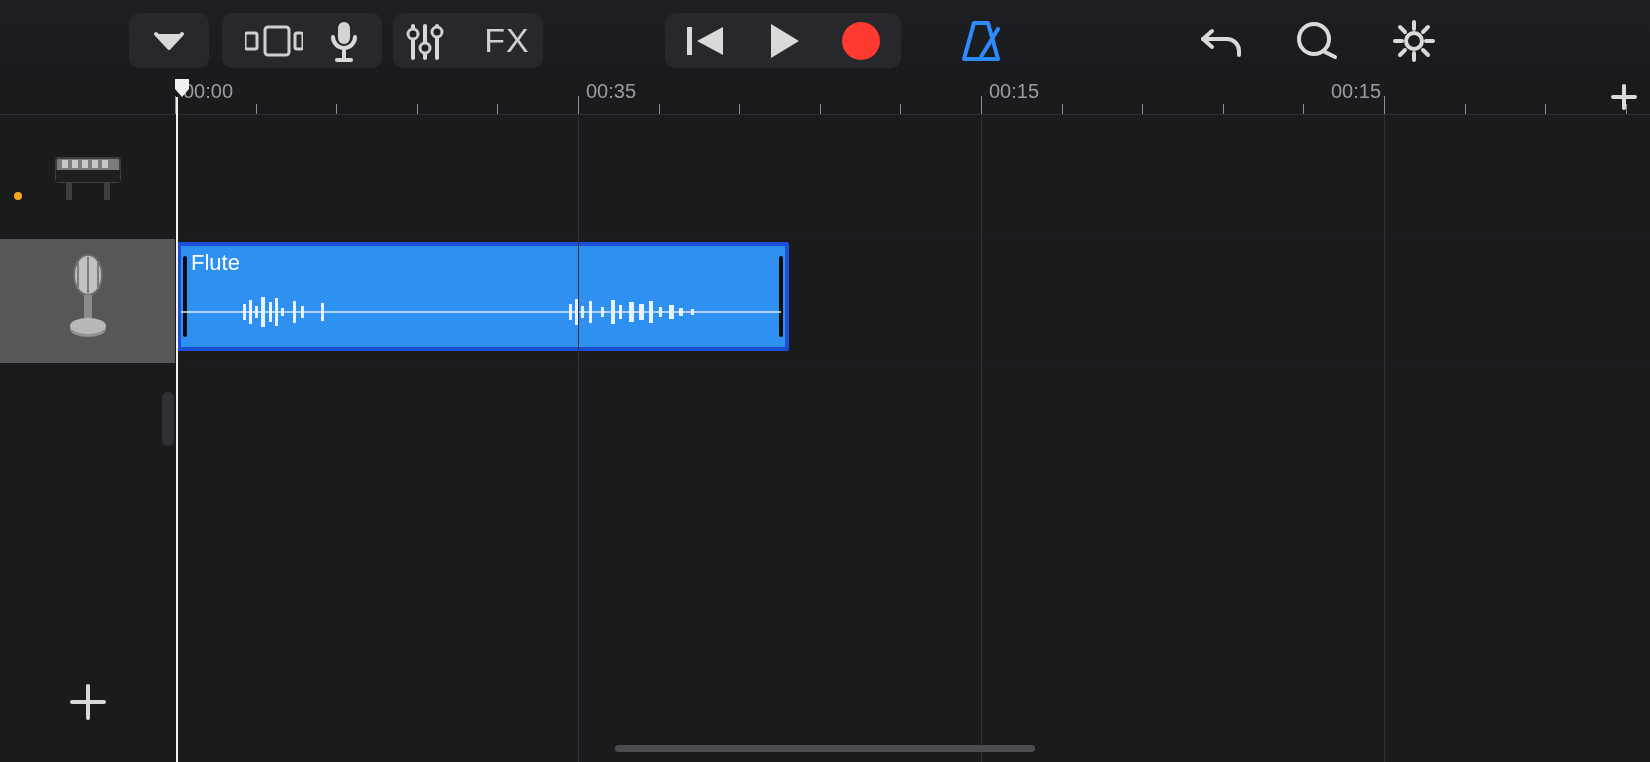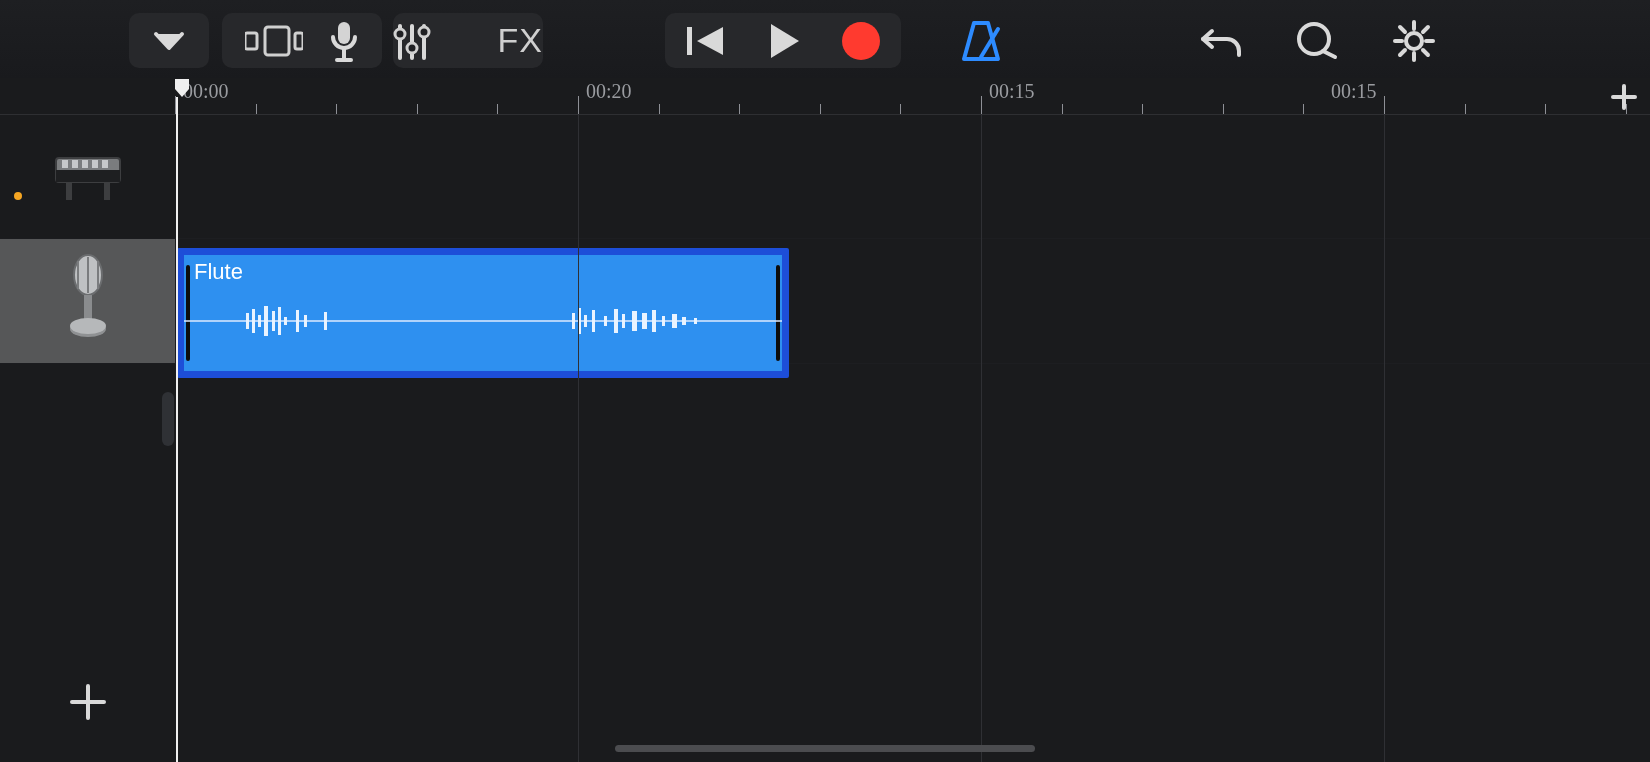--- a/index.html
+++ b/index.html
@@ -6,21 +6,21 @@
   html,body { width:1650px; height:762px; background:#1a1b1d; font-family:-apple-system,Helvetica,Arial,sans-serif; color:#e7e7e7; overflow:hidden; }
 
   
   .toolbar { position:relative; height:78px; width:100%; background:linear-gradient(#1e1f22,#191a1d); }
   .tb-btn  { position:absolute; top:13px; height:55px; display:flex; align-items:center; justify-content:center; border-radius:10px; background:#27282b; }
   .tb-btn svg { display:block; }
   .tb-btn.flat { background:transparent; }
   .tb-txt { font-size:34px; font-weight:500; color:#cfcfcf; letter-spacing:1px; }
 
   
-  .ruler { position:absolute; top:78px; left:175px; right:0; height:36px;font-family:Liberation Serif, serif; }
+  .ruler { position:absolute; top:78px; left:175px; right:0; height:36px; }
   .ruler .tick { position:absolute; bottom:0; width:1px; background:#8e9096; }
   .ruler .major { height:18px; }
   .ruler .minor { height:10px; }
   .ruler .label { position:absolute; top:2px; font-size:20px; color:#9a9ca0; }
   .ruler-bottom-line { position:absolute; top:114px; left:0; right:0; height:1px; background:#2e2f32; }
   .add-plus { position:absolute; top:82px; right:6px; width:40px; height:30px; display:flex; align-items:center; justify-content:center; }
 
   
   .track-header { position:absolute; left:0; width:175px; top:114px; }
   .track-head-row { position:relative; height:125px; border-bottom:1px solid #1b1c1f; display:flex; align-items:center; justify-content:center; }
@@ -34,21 +34,21 @@
   .lanes { position:absolute; left:175px; right:0; top:114px; bottom:0; }
   .lane-row { position:absolute; left:0; right:0; height:125px; border-bottom:1px solid #1d1e21; }
   .vline { position:absolute; top:0; bottom:0; width:1px; background:#2f3034; }
 
   
   .playhead-flag { position:absolute; top:79px; left:175px; width:18px; height:18px; }
   .playhead-flag svg { display:block; }
   .playhead-line { position:absolute; top:97px; bottom:0; left:176px; width:2px; background:#f0f0f0; }
 
   
-  .region { position:absolute; top:9px; height:130px; border:7px solid #1d4ed8; background:#2e90f0; border-radius:2px; overflow:hidden; }
+  .region { position:absolute; top:3px; height:109px; border:4px solid #1d4ed8; background:#2e90f0; border-radius:2px; overflow:hidden; }
   .region .handle { position:absolute; top:10px; bottom:10px; width:4px; background:#0d0d0d; border-radius:2px; }
   .region .handle.left  { left:2px; }
   .region .handle.right { right:2px; }
   .region .title { position:absolute; top:4px; left:10px; font-size:22px; color:#fff; }
   .region .wave { position:absolute; top:46px; left:0; right:0; height:40px; }
 
   
   .scroll-area { position:absolute; top:392px; left:162px; width:12px; height:54px; border-radius:6px; background:#2f3135; }
   .home-ind { position:absolute; bottom:10px; left:50%; transform:translateX(-50%); width:420px; height:7px; border-radius:4px; background:#4b4c4f; }
 
@@ -78,21 +78,21 @@
     <span>
       <svg width="30" height="44">
           <rect x="9" y="3" width="12" height="22" rx="6" fill="#d4d4d4"></rect>
           <path d="M4 18 a11 11 0 0 0 22 0" class="icon-stroke"></path>
           <line x1="15" y1="30" x2="15" y2="40" class="icon-stroke"></line>
           <line x1="8" y1="41" x2="22" y2="41" class="icon-stroke"></line>
         </svg>
     </span>
   </div>
 
-  <div class="tb-btn" style="left:393px; width:150px; display:flex; gap:40px; justify-content:space-between">
+  <div class="tb-btn" style="left:393px; width:150px; display:flex; gap:40px; justify-content:center">
     <span>
       <svg width="38" height="42">
           <line x1="7" y1="6" x2="7" y2="38" class="icon-stroke"></line>
           <circle cx="7" cy="14" r="5" fill="#1f2023" stroke="#d0d0d0" stroke-width="3"></circle>
           <line x1="19" y1="6" x2="19" y2="38" class="icon-stroke"></line>
           <circle cx="19" cy="28" r="5" fill="#1f2023" stroke="#d0d0d0" stroke-width="3"></circle>
           <line x1="31" y1="6" x2="31" y2="38" class="icon-stroke"></line>
           <circle cx="31" cy="12" r="5" fill="#1f2023" stroke="#d0d0d0" stroke-width="3"></circle>
         </svg>
     </span>
@@ -157,21 +157,21 @@
 </div>
 
 <div class="ruler" id="ruler">
     <div class="tick major" style="left: 0px;"></div>
     <div class="label" style="left: 8px;">00:00</div>
     <div class="tick minor" style="left: 80.6px;"></div>
     <div class="tick minor" style="left: 161.2px;"></div>
     <div class="tick minor" style="left: 241.8px;"></div>
     <div class="tick minor" style="left: 322.4px;"></div>
     <div class="tick major" style="left: 403px;"></div>
-    <div class="label" style="left: 411px;">00:20</div>
+    <div class="label" style="left: 411px;">00:35</div>
     <div class="tick minor" style="left: 483.6px;"></div>
     <div class="tick minor" style="left: 564.2px;"></div>
     <div class="tick minor" style="left: 644.8px;"></div>
     <div class="tick minor" style="left: 725.4px;"></div>
     <div class="tick major" style="left: 806px;"></div>
     <div class="label" style="left: 814px;">00:15</div>
     <div class="tick minor" style="left: 886.6px;"></div>
     <div class="tick minor" style="left: 967.2px;"></div>
     <div class="tick minor" style="left: 1047.8px;"></div>
     <div class="tick minor" style="left: 1128.4px;"></div>

